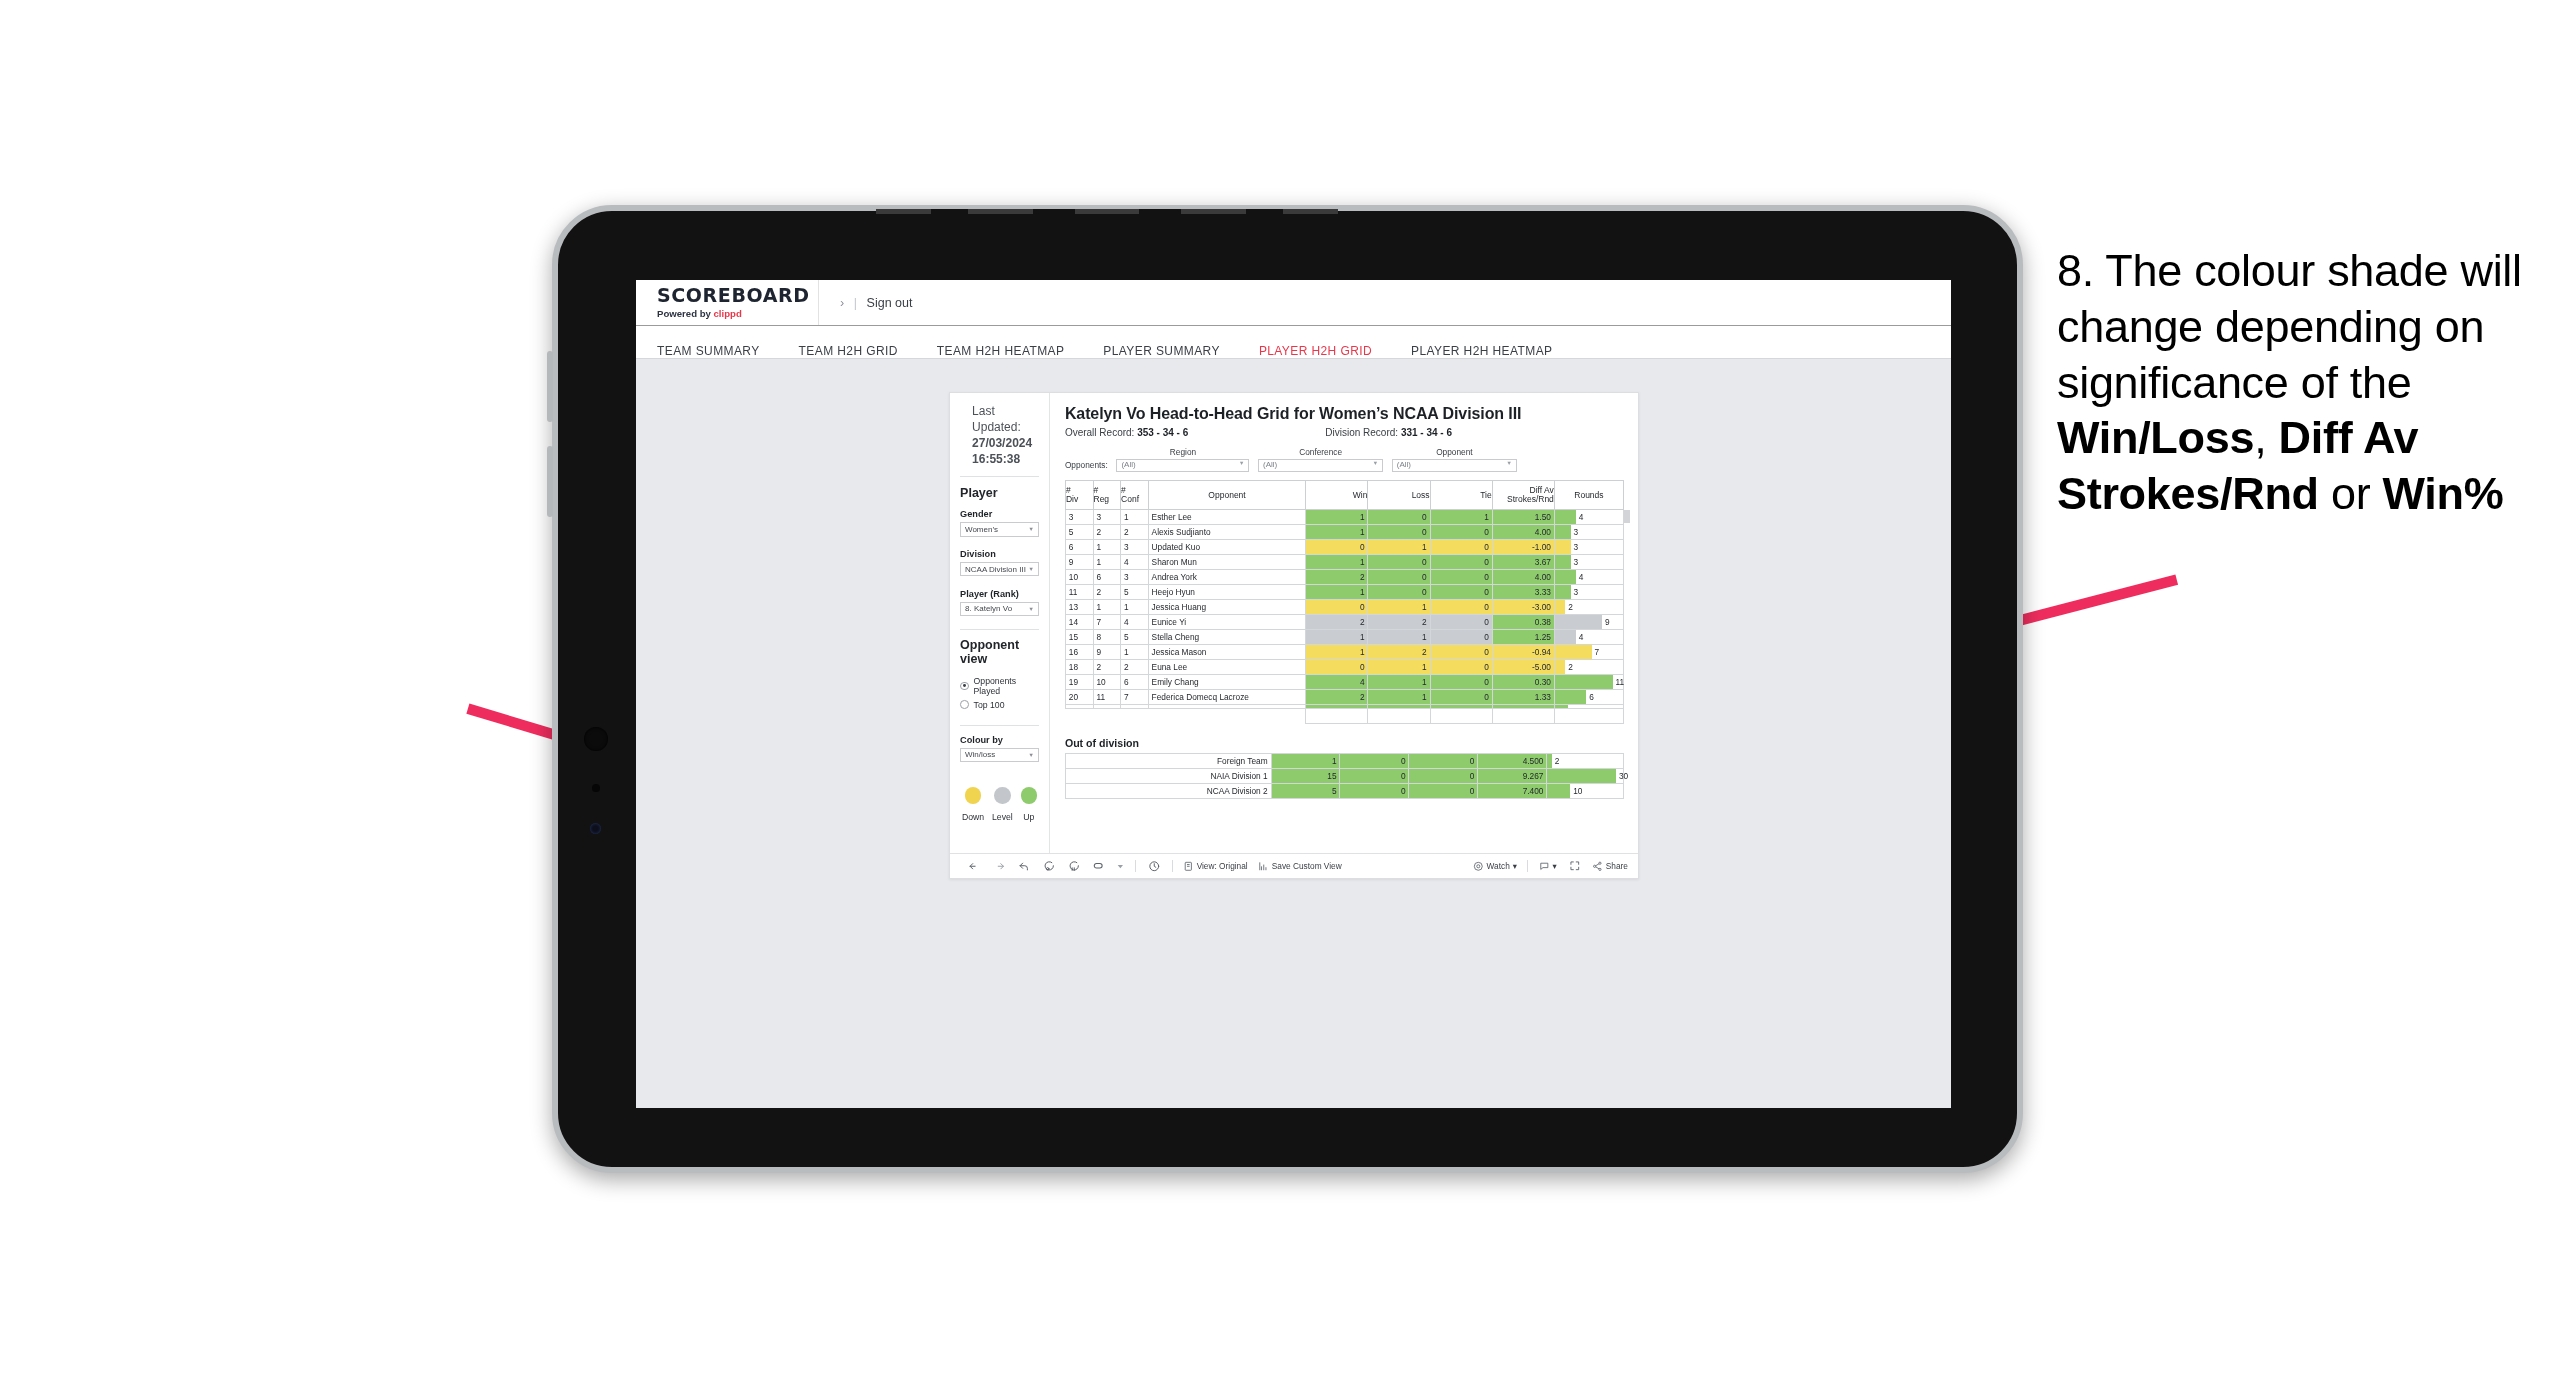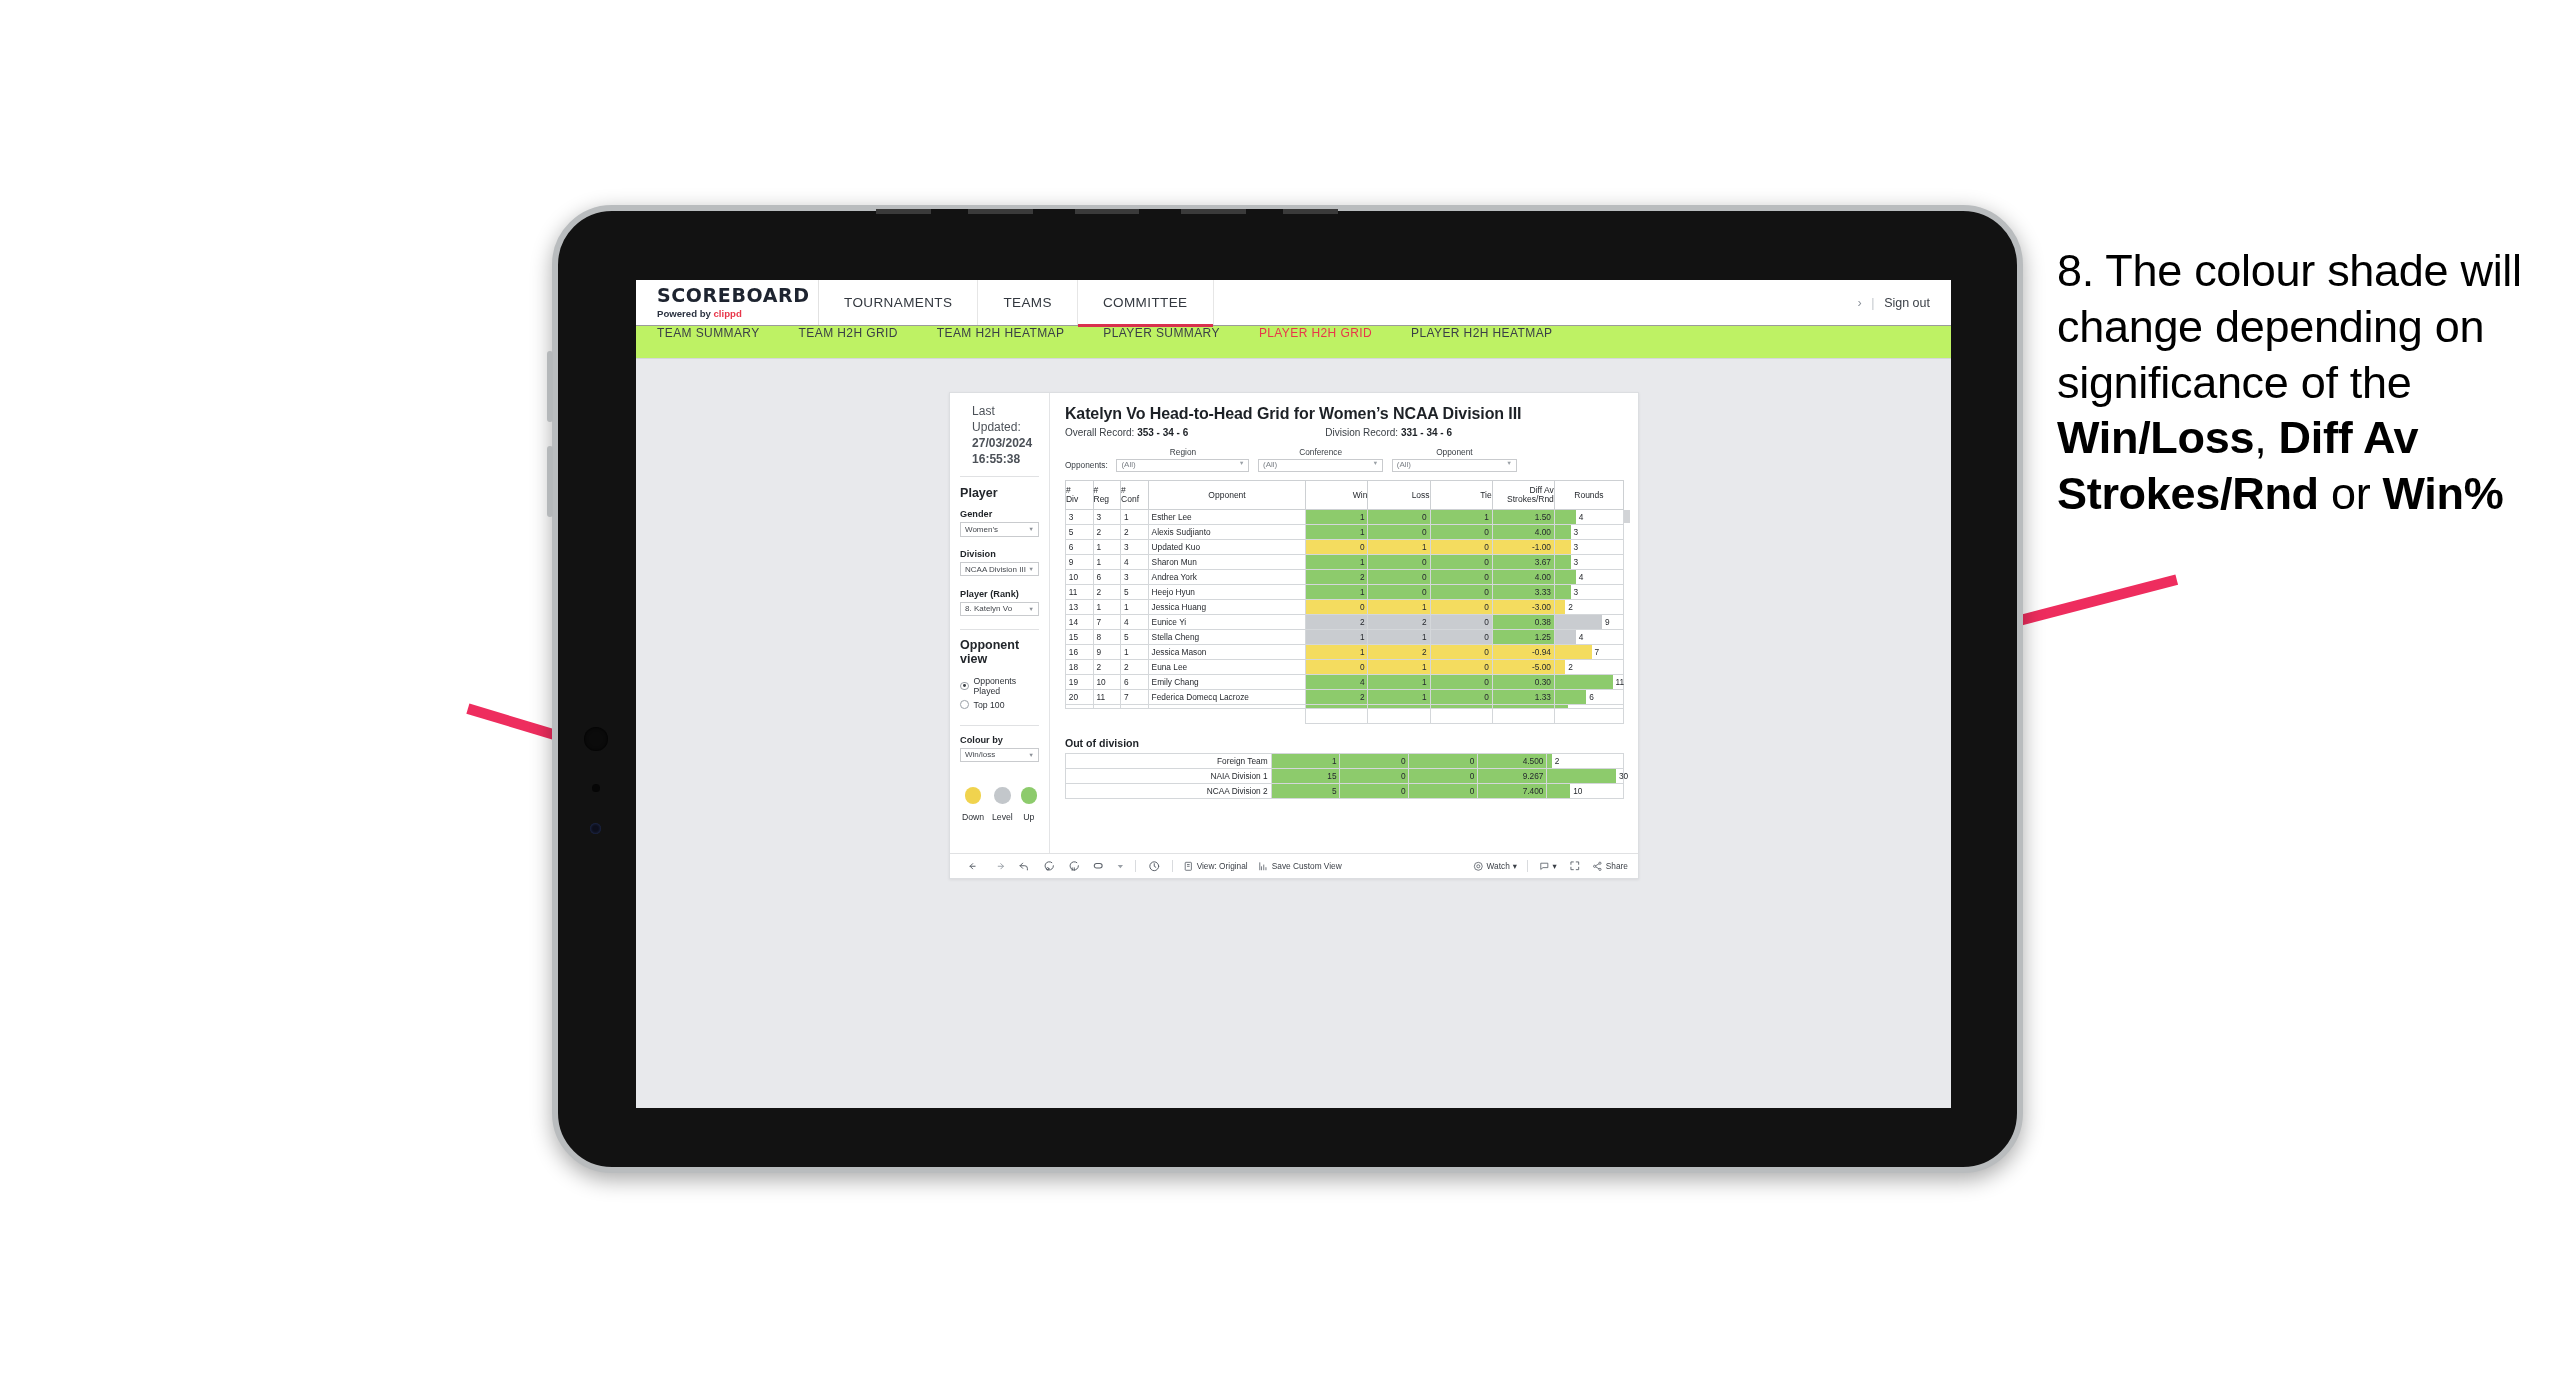--- a/index.html
+++ b/index.html
@@ -61,21 +61,21 @@
   .nav-main { display: flex; align-items: stretch; flex: 1; }
   .nav-item { display: flex; align-items: center; padding: 0 25px; font-size: 13.5px;
               color: #33383f; letter-spacing: 0.4px; border-right: 1px solid #e6e6e6;
               position: relative; cursor: pointer; }
   .nav-item.active::after { content: ""; position: absolute; left: 0; right: 0; bottom: -1.9px;
               height: 2.9px; background: #d8304f; }
   .topbar-right { display: flex; align-items: center; gap: 9.6px; padding: 0 21px; font-size: 12.5px; color: #3a3f46; }
   .chev { color: #8a9099; font-size: 12.5px; }
   .vbar { color: #c4c8cd; }
 
-  .subnav { height: 33px; background: #bef264; display: flex; align-items: flex-start;
+  .subnav { height: 33px; background: #ffffff; display: flex; align-items: flex-end;
             padding-left: 21px; gap: 39px; border-bottom: 1px solid #d5d7da; }
   .subnav-item { font-size: 12px; color: #3a3f46; letter-spacing: 0.4px; cursor: pointer; }
   .subnav-item.active { color: #e8374a; }
 
   
   .canvas { padding: 33px 0 0 0; height: calc(100% - 81px); }
   .card { margin: 0 auto; width: 690px; background: #fff; border: 1px solid #dcdee1;
           box-shadow: 0 1px 2.9px rgba(0,0,0,.07); display: flex; flex-direction: column;
           height: 487px; }
   .card-body { display: flex; flex: 1; min-height: 0; }
@@ -178,25 +178,20 @@
     <div class="cam-lens"></div>
     <div class="cam-dot"></div>
     <div class="cam-dot2"></div>
 
     <div class="screen">
 
       <div class="topbar">
         <div class="logo-wrap">
           <div class="logo-main">SCOREBOARD</div>
           <div class="logo-sub"><span>Powered by </span><span class="brand">clippd</span></div>
-        </div>
-        <div class="nav-main">
-          <div class="nav-item">TOURNAMENTS</div>
-          <div class="nav-item">TEAMS</div>
-          <div class="nav-item active">COMMITTEE</div>
         </div>
         <div class="topbar-right">
           <span class="chev">›</span>
           <span class="vbar">|</span>
           <span>Sign out</span>
         </div>
       </div>
 
       <div class="subnav">
         <div class="subnav-item">TEAM SUMMARY</div>

